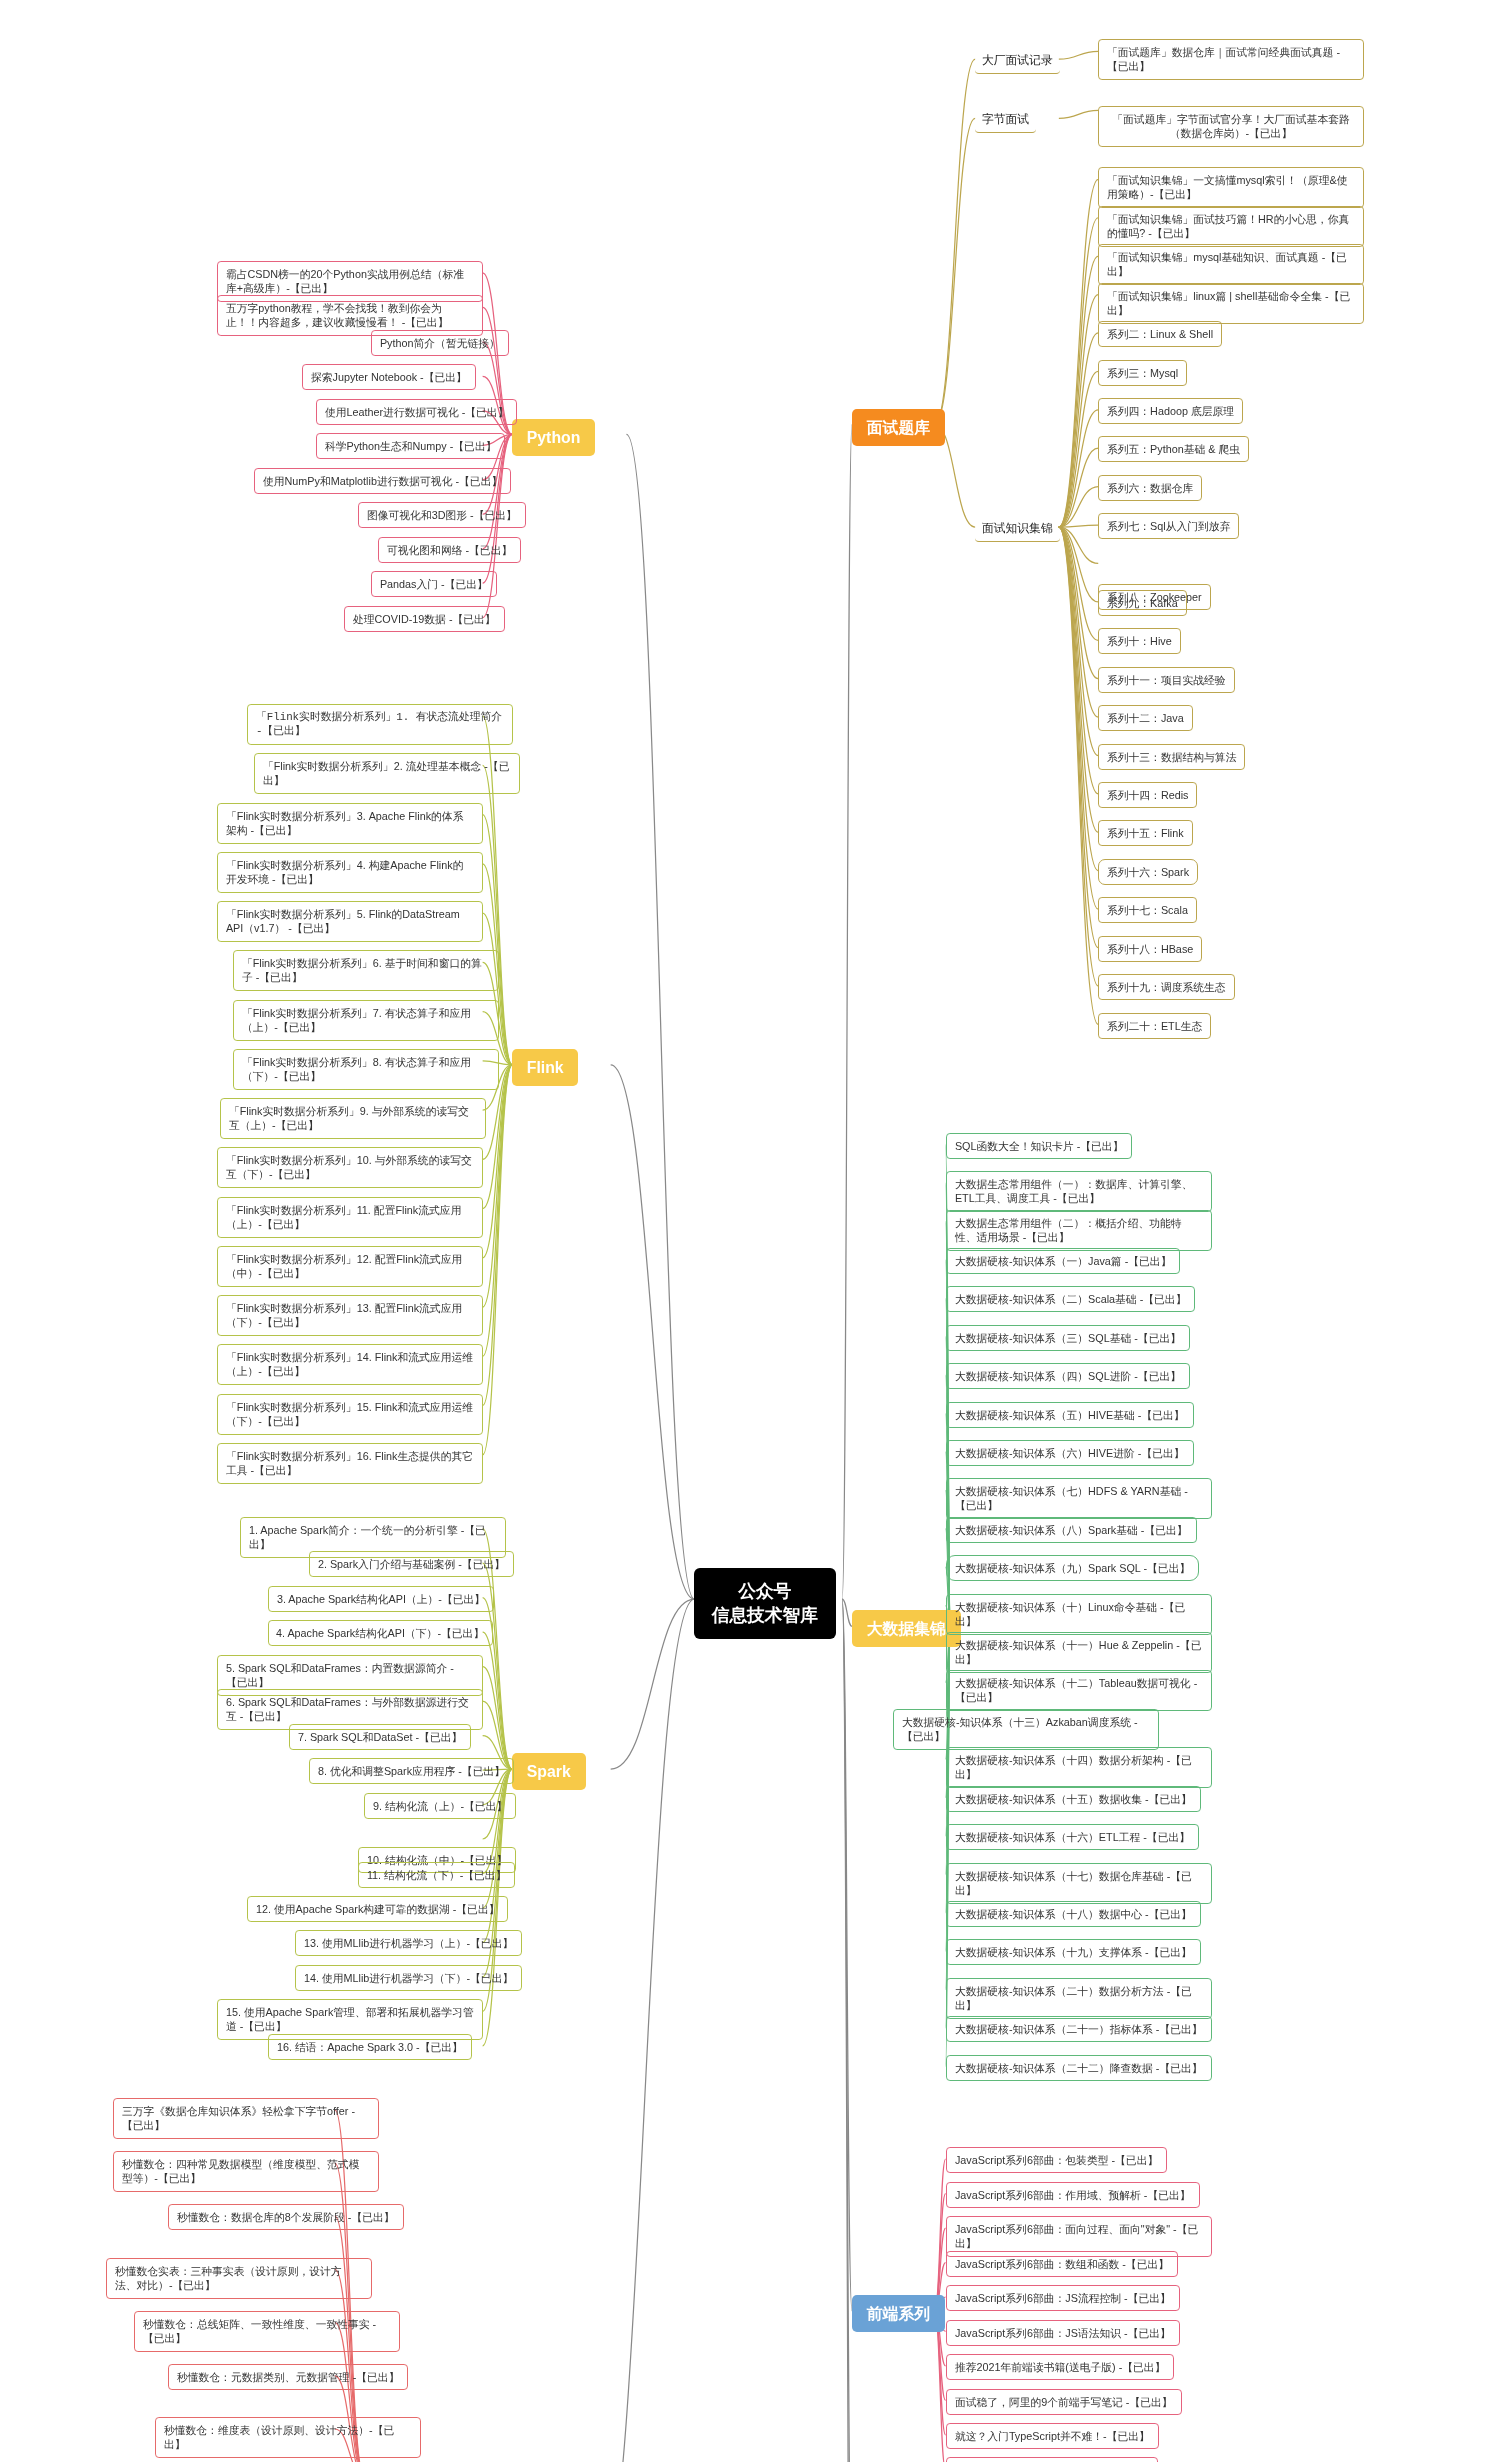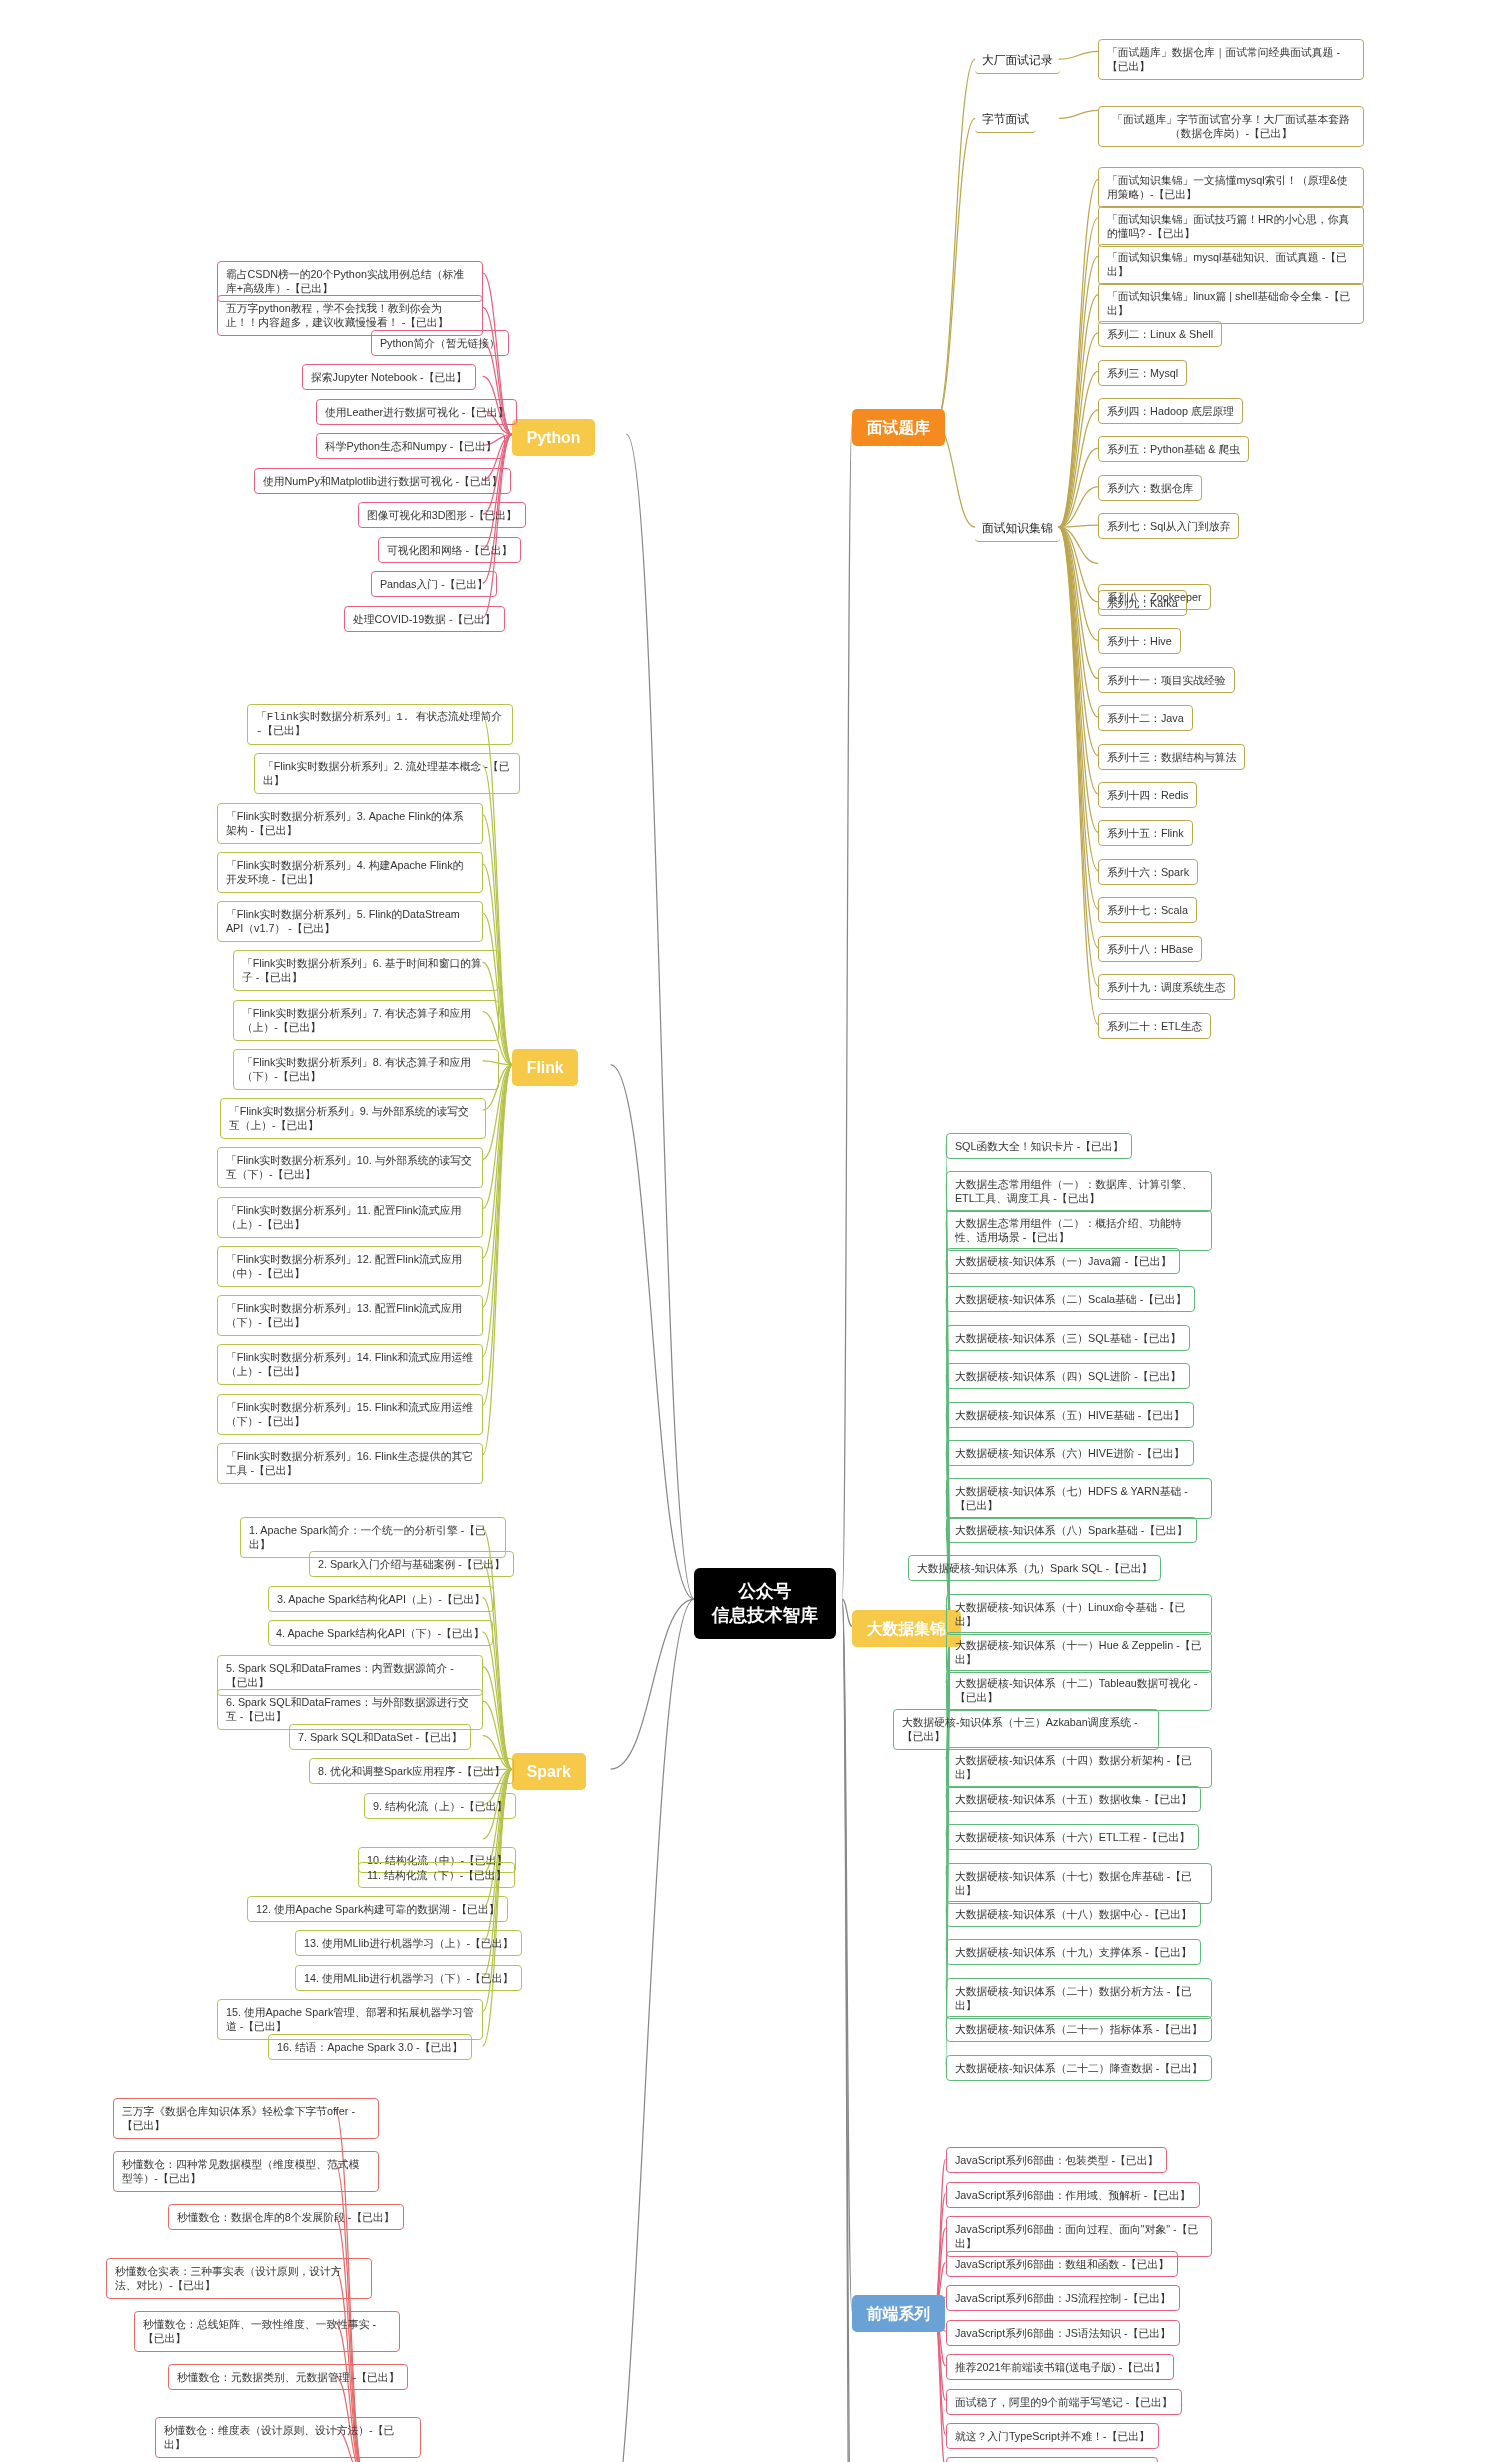--- a/index.html
+++ b/index.html
@@ -292,38 +292,38 @@
     <div class="node node-leaf" style="left: 1098px; top: 475px; border-color: rgb(188, 166, 78);">系列六：数据仓库</div>
     <div class="node node-leaf" style="left: 1098px; top: 513px; border-color: rgb(188, 166, 78);">系列七：Sql从入门到放弃</div>
     <div class="node node-leaf" style="left: 1098px; top: 584px; border-color: rgb(188, 166, 78);">系列八：Zookeeper</div>
     <div class="node node-leaf" style="left: 1098px; top: 590px; border-color: rgb(188, 166, 78);">系列九：Kafka</div>
     <div class="node node-leaf" style="left: 1098px; top: 628px; border-color: rgb(188, 166, 78);">系列十：Hive</div>
     <div class="node node-leaf" style="left: 1098px; top: 667px; border-color: rgb(188, 166, 78);">系列十一：项目实战经验</div>
     <div class="node node-leaf" style="left: 1098px; top: 705px; border-color: rgb(188, 166, 78);">系列十二：Java</div>
     <div class="node node-leaf" style="left: 1098px; top: 744px; border-color: rgb(188, 166, 78);">系列十三：数据结构与算法</div>
     <div class="node node-leaf" style="left: 1098px; top: 782px; border-color: rgb(188, 166, 78);">系列十四：Redis</div>
     <div class="node node-leaf" style="left: 1098px; top: 820px; border-color: rgb(188, 166, 78);">系列十五：Flink</div>
-    <div class="node node-leaf" style="left: 1098px; top: 859px; border-color: rgb(188, 166, 78);">系列十六：Spark</div>
+    <div class="node node-leaf" style="left: 1098px; top: 859px; border-color: rgb(188, 166, 78); border-radius: 7px;">系列十六：Spark</div>
     <div class="node node-leaf" style="left: 1098px; top: 897px; border-color: rgb(188, 166, 78);">系列十七：Scala</div>
     <div class="node node-leaf" style="left: 1098px; top: 936px; border-color: rgb(188, 166, 78);">系列十八：HBase</div>
     <div class="node node-leaf" style="left: 1098px; top: 974px; border-color: rgb(188, 166, 78);">系列十九：调度系统生态</div>
     <div class="node node-leaf" style="left: 1098px; top: 1013px; border-color: rgb(188, 166, 78);">系列二十：ETL生态</div>
     <div class="node node-cat" style="left: 852px; top: 1610px; background: rgb(247, 201, 72);">大数据集锦</div>
     <div class="node node-leaf" style="left: 946px; top: 1133px; border-color: rgb(95, 185, 122);">SQL函数大全！知识卡片 -【已出】</div>
     <div class="node node-leaf" style="left: 946px; top: 1171px; border-color: rgb(95, 185, 122);">大数据生态常用组件（一）：数据库、计算引擎、ETL工具、调度工具 -【已出】</div>
     <div class="node node-leaf" style="left: 946px; top: 1210px; border-color: rgb(95, 185, 122);">大数据生态常用组件（二）：概括介绍、功能特性、适用场景 -【已出】</div>
     <div class="node node-leaf" style="left: 946px; top: 1248px; border-color: rgb(95, 185, 122);">大数据硬核-知识体系（一）Java篇 -【已出】</div>
     <div class="node node-leaf" style="left: 946px; top: 1286px; border-color: rgb(95, 185, 122);">大数据硬核-知识体系（二）Scala基础 -【已出】</div>
     <div class="node node-leaf" style="left: 946px; top: 1325px; border-color: rgb(95, 185, 122);">大数据硬核-知识体系（三）SQL基础 -【已出】</div>
     <div class="node node-leaf" style="left: 946px; top: 1363px; border-color: rgb(95, 185, 122);">大数据硬核-知识体系（四）SQL进阶 -【已出】</div>
     <div class="node node-leaf" style="left: 946px; top: 1402px; border-color: rgb(95, 185, 122);">大数据硬核-知识体系（五）HIVE基础 -【已出】</div>
     <div class="node node-leaf" style="left: 946px; top: 1440px; border-color: rgb(95, 185, 122);">大数据硬核-知识体系（六）HIVE进阶 -【已出】</div>
     <div class="node node-leaf" style="left: 946px; top: 1478px; border-color: rgb(95, 185, 122);">大数据硬核-知识体系（七）HDFS &amp; YARN基础 -【已出】</div>
     <div class="node node-leaf" style="left: 946px; top: 1517px; border-color: rgb(95, 185, 122);">大数据硬核-知识体系（八）Spark基础 -【已出】</div>
-    <div class="node node-leaf" style="left: 908px; top: 1555px; border-color: rgb(95, 185, 122);">大数据硬核-知识体系（九）Spark SQL -【已出】</div>
+    <div class="node node-leaf" style="left: 946px; top: 1555px; border-color: rgb(95, 185, 122); border-radius: 9px;">大数据硬核-知识体系（九）Spark SQL -【已出】</div>
     <div class="node node-leaf" style="left: 946px; top: 1594px; border-color: rgb(95, 185, 122);">大数据硬核-知识体系（十）Linux命令基础 -【已出】</div>
     <div class="node node-leaf" style="left: 946px; top: 1632px; border-color: rgb(95, 185, 122);">大数据硬核-知识体系（十一）Hue &amp; Zeppelin -【已出】</div>
     <div class="node node-leaf" style="left: 946px; top: 1670px; border-color: rgb(95, 185, 122);">大数据硬核-知识体系（十二）Tableau数据可视化 -【已出】</div>
     <div class="node node-leaf" style="left: 893px; top: 1709px; border-color: rgb(95, 185, 122);">大数据硬核-知识体系（十三）Azkaban调度系统 -【已出】</div>
     <div class="node node-leaf" style="left: 946px; top: 1747px; border-color: rgb(95, 185, 122);">大数据硬核-知识体系（十四）数据分析架构 -【已出】</div>
     <div class="node node-leaf" style="left: 946px; top: 1786px; border-color: rgb(95, 185, 122);">大数据硬核-知识体系（十五）数据收集 -【已出】</div>
     <div class="node node-leaf" style="left: 946px; top: 1824px; border-color: rgb(95, 185, 122);">大数据硬核-知识体系（十六）ETL工程 -【已出】</div>
     <div class="node node-leaf" style="left: 946px; top: 1863px; border-color: rgb(95, 185, 122);">大数据硬核-知识体系（十七）数据仓库基础 -【已出】</div>
     <div class="node node-leaf" style="left: 946px; top: 1901px; border-color: rgb(95, 185, 122);">大数据硬核-知识体系（十八）数据中心 -【已出】</div>
     <div class="node node-leaf" style="left: 946px; top: 1939px; border-color: rgb(95, 185, 122);">大数据硬核-知识体系（十九）支撑体系 -【已出】</div>

